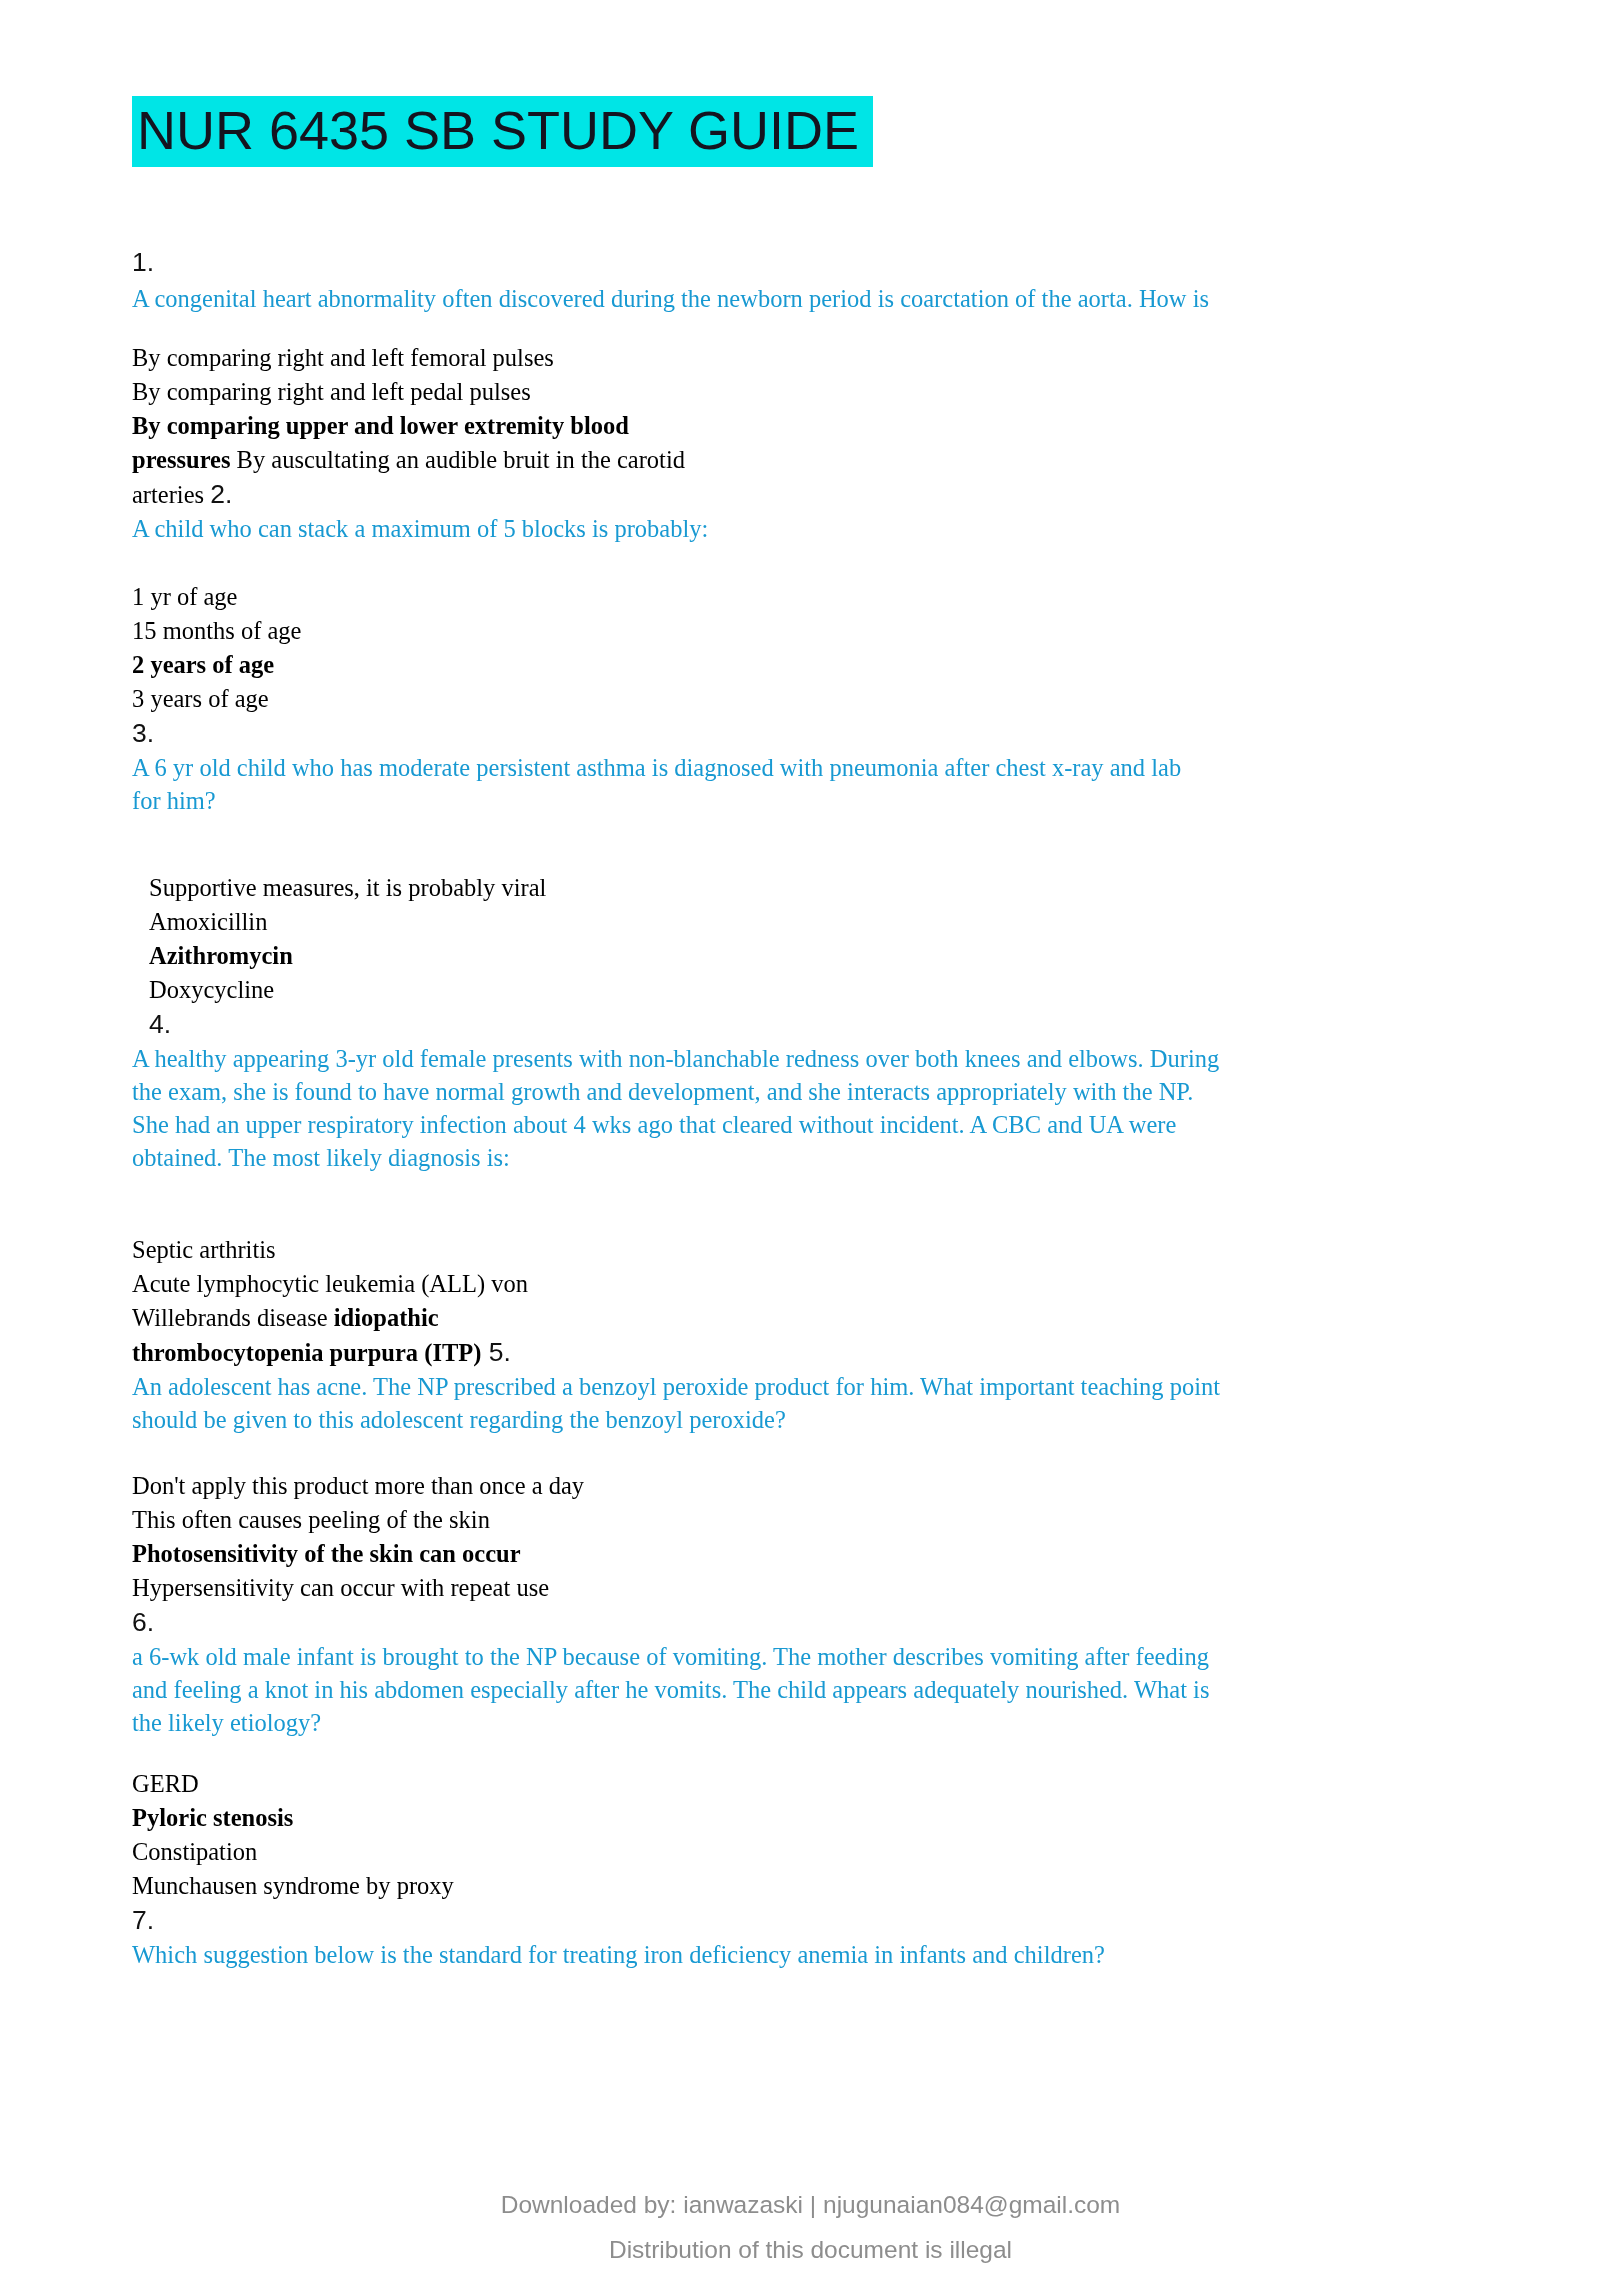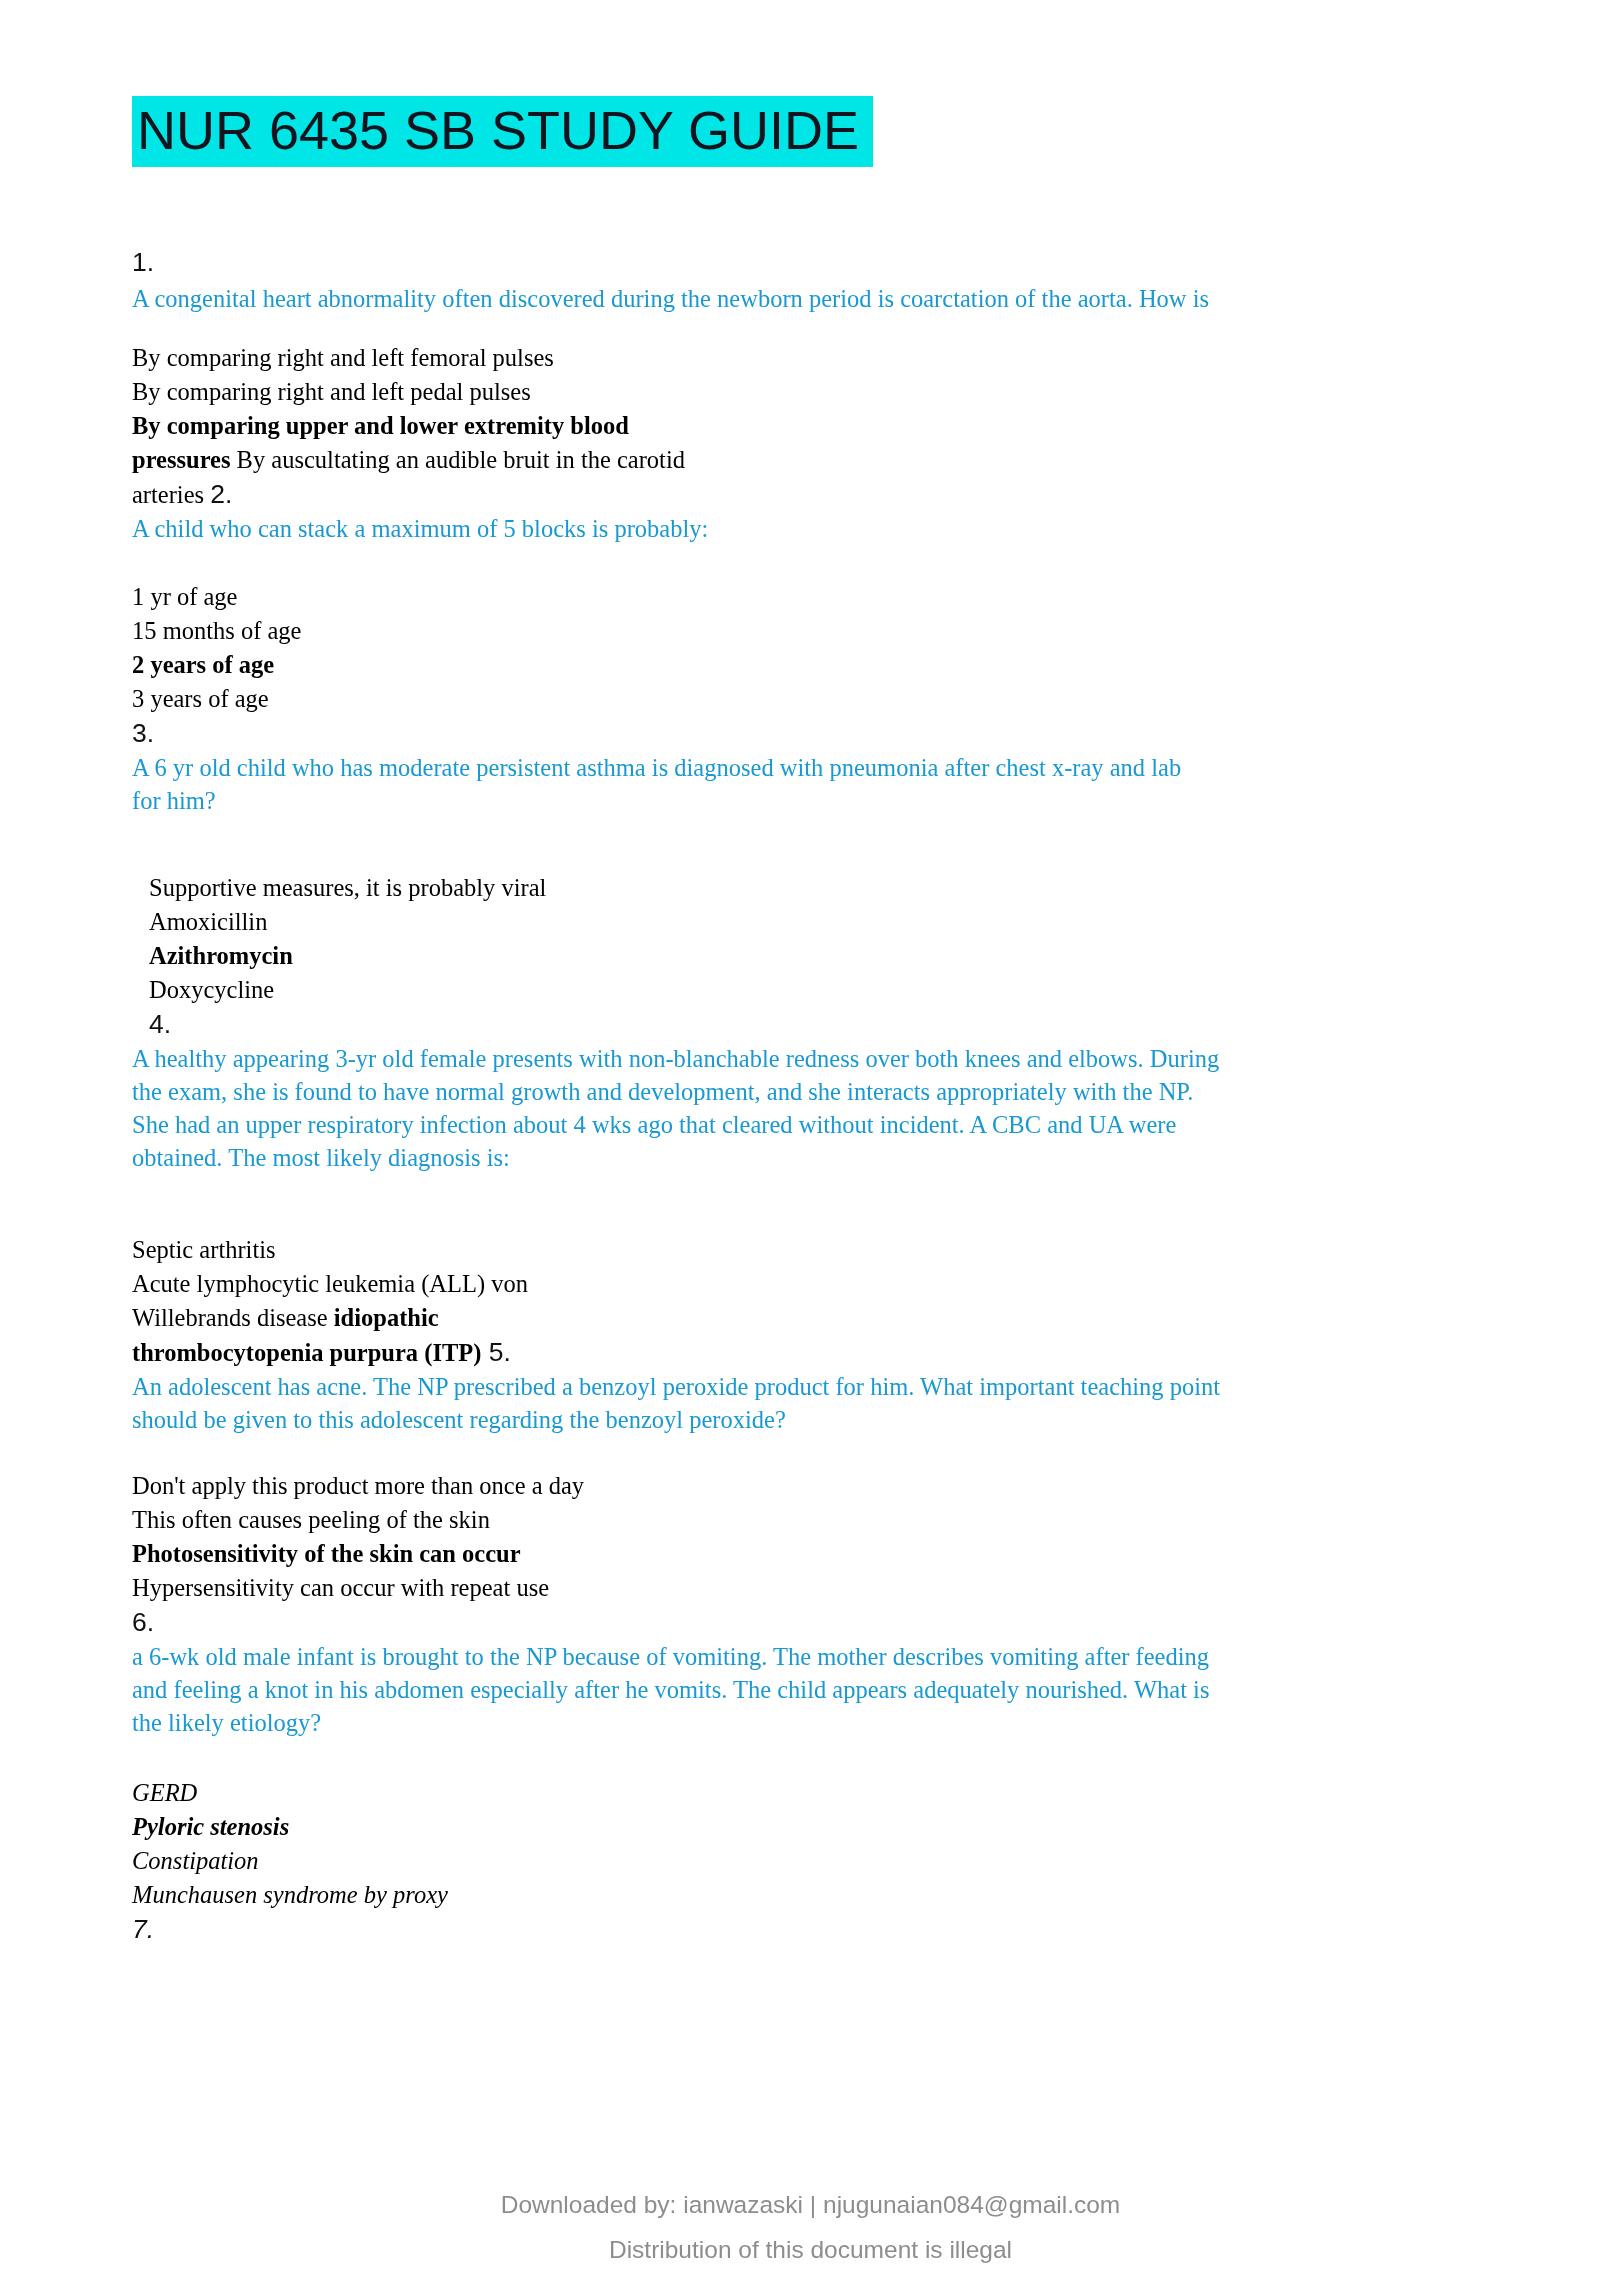--- a/index.html
+++ b/index.html
@@ -135,26 +135,29 @@
         <div class="aline"><span class="seg-r">This often causes peeling of the skin</span></div>
         <div class="aline"><span class="seg-b">Photosensitivity of the skin can occur</span></div>
         <div class="aline"><span class="seg-r">Hypersensitivity can occur with repeat use</span></div>
         <div class="aline"><span class="seg-n">6.</span></div>
       </div>
       <div class="block question">
         <div class="qline">a 6-wk old male infant is brought to the NP because of vomiting. The mother describes vomiting after feeding</div>
         <div class="qline">and feeling a knot in his abdomen especially after he vomits. The child appears adequately nourished. What is</div>
         <div class="qline">the likely etiology?</div>
       </div>
-      <div class="block answers" style="margin-top: 37px; font-style: italic;">
+      <div class="block answers" style="margin-top: 28px;">
         <div class="aline"><span class="seg-r">GERD</span></div>
         <div class="aline"><span class="seg-b">Pyloric stenosis</span></div>
         <div class="aline"><span class="seg-r">Constipation</span></div>
         <div class="aline"><span class="seg-r">Munchausen syndrome by proxy</span></div>
         <div class="aline"><span class="seg-n">7.</span></div>
+      </div>
+      <div class="block question">
+        <div class="qline">Which suggestion below is the standard for treating iron deficiency anemia in infants and children?</div>
       </div>
     </div>
   <div class="footer">
     <div>Downloaded by: ianwazaski | njugunaian084@gmail.com</div>
     <div>Distribution of this document is illegal</div>
   </div>
 </div>
 
 
 </body></html>

